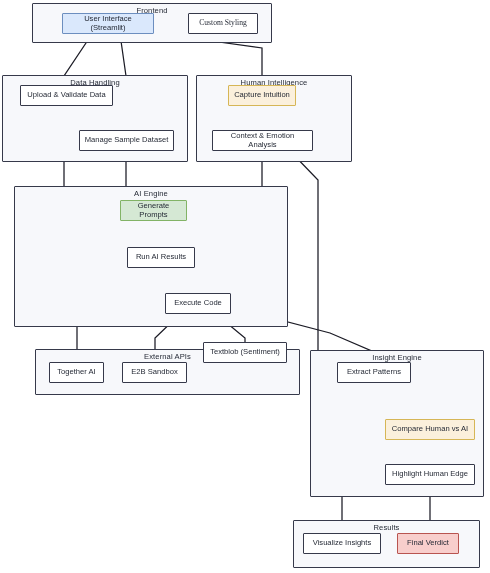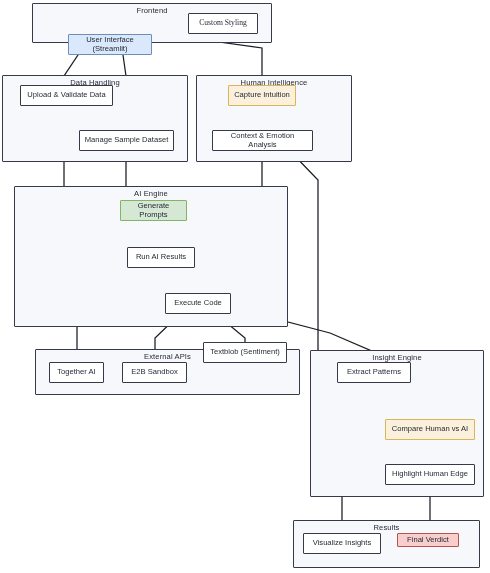--- a/index.html
+++ b/index.html
@@ -90,21 +90,21 @@
   <div class="cluster" style="left:35px;top:349px;width:265px;height:46px;">
     <div class="cluster-title">External APIs</div>
   </div>
   <div class="cluster" style="left:310px;top:350px;width:174px;height:147px;">
     <div class="cluster-title">Insight Engine</div>
   </div>
   <div class="cluster" style="left:293px;top:520px;width:187px;height:48px;">
     <div class="cluster-title">Results</div>
   </div>
 
-  <div class="node blue" style="left:68px;top:13px;width:84px;height:21px;margin-top:21px;">User Interface (Streamlit)</div>
+  <div class="node blue" style="left:62px;top:13px;width:92px;height:21px;">User Interface (Streamlit)</div>
   <div class="node" style="left:188px;top:13px;width:70px;height:21px;font-family:Liberation Serif, serif;">Custom Styling</div>
 
   <div class="node" style="left:20px;top:85px;width:93px;height:21px;">Upload &amp; Validate Data</div>
   <div class="node" style="left:79px;top:130px;width:95px;height:21px;">Manage Sample Dataset</div>
 
   <div class="node tan" style="left:228px;top:85px;width:68px;height:21px;">Capture Intuition</div>
   <div class="node" style="left:212px;top:130px;width:101px;height:21px;">Context &amp; Emotion Analysis</div>
 
   <div class="node green" style="left:120px;top:200px;width:67px;height:21px;">Generate Prompts</div>
   <div class="node" style="left:127px;top:247px;width:68px;height:21px;">Run AI Results</div>
@@ -112,15 +112,15 @@
 
   <div class="node" style="left:49px;top:362px;width:55px;height:21px;">Together AI</div>
   <div class="node" style="left:122px;top:362px;width:65px;height:21px;">E2B Sandbox</div>
   <div class="node" style="left:203px;top:342px;width:84px;height:21px;">Textblob (Sentiment)</div>
 
   <div class="node" style="left:337px;top:362px;width:74px;height:21px;">Extract Patterns</div>
   <div class="node tan" style="left:385px;top:419px;width:90px;height:21px;">Compare Human vs AI</div>
   <div class="node" style="left:385px;top:464px;width:90px;height:21px;">Highlight Human Edge</div>
 
   <div class="node" style="left:303px;top:533px;width:78px;height:21px;">Visualize Insights</div>
-  <div class="node pink" style="left:397px;top:533px;width:62px;height:14px;text-align:right;">Final Verdict</div>
+  <div class="node pink" style="left:397px;top:533px;width:62px;height:21px;text-align:right;">Final Verdict</div>
 
 </div>
 
 </body></html>

